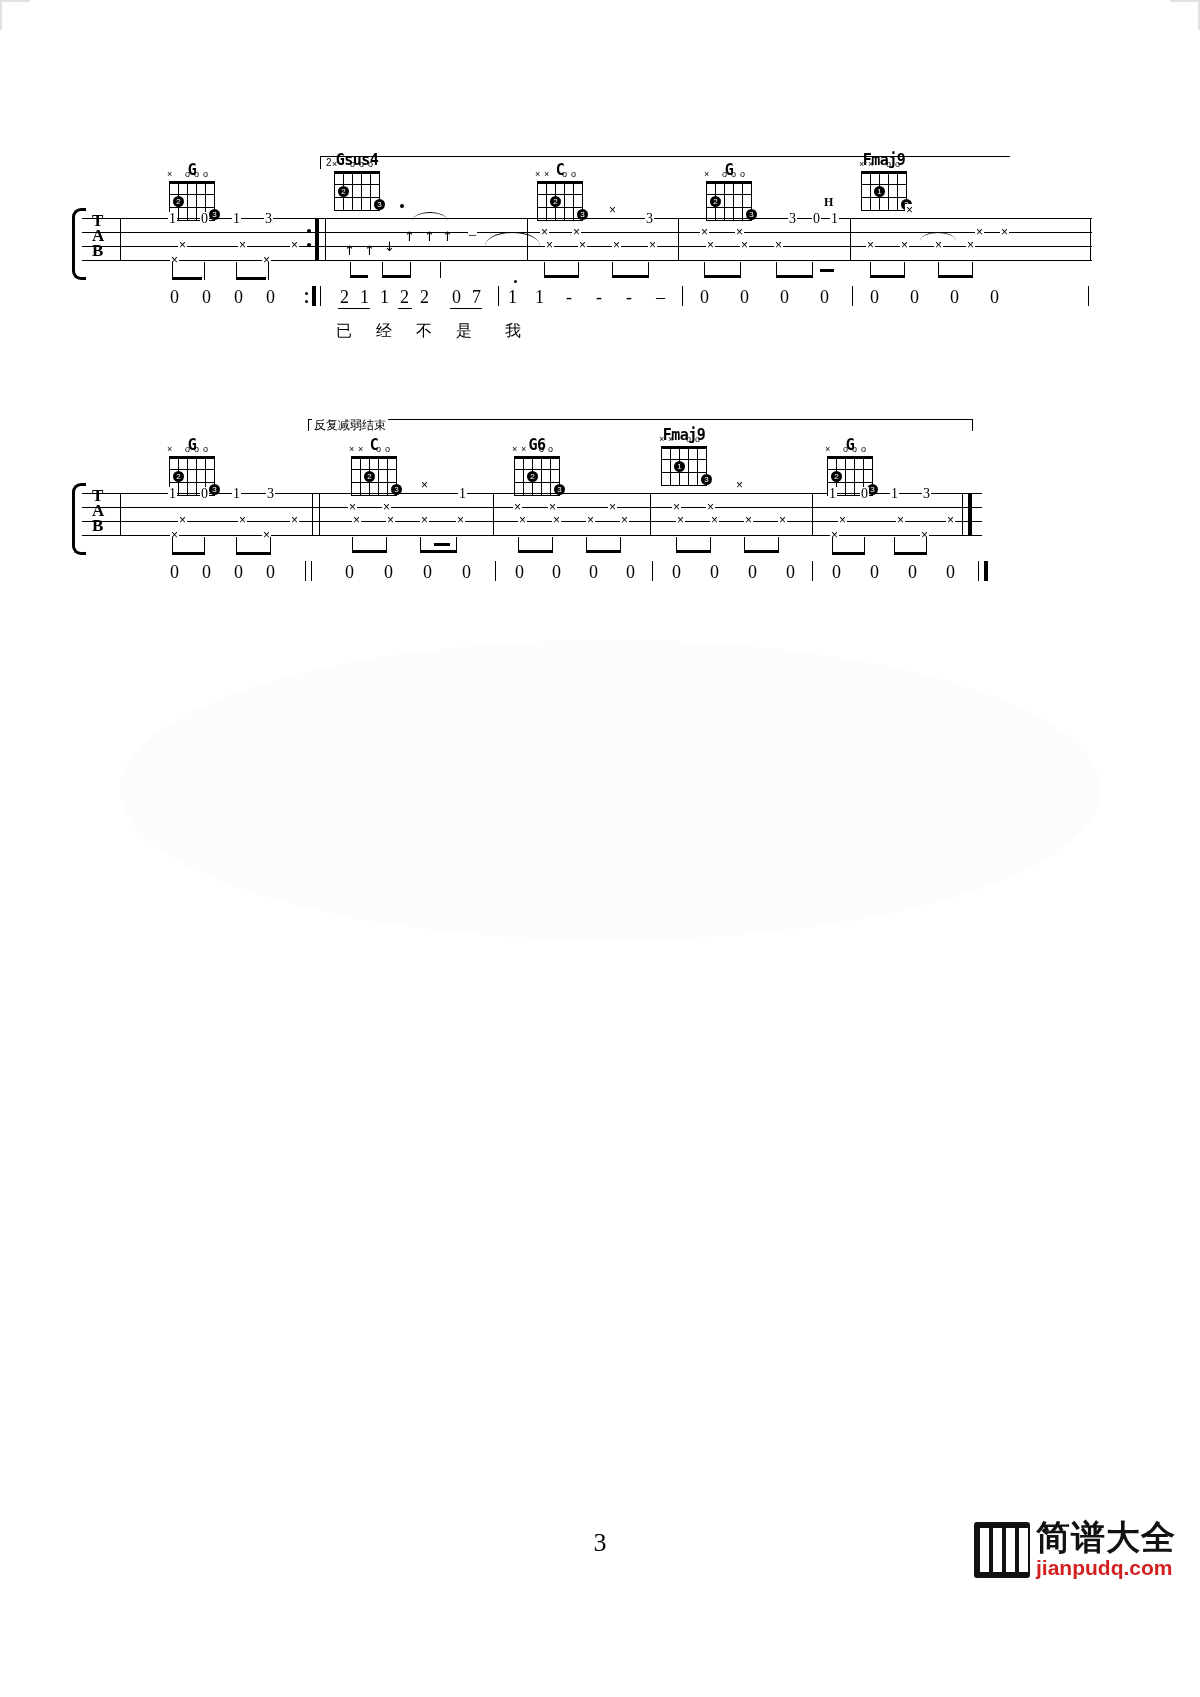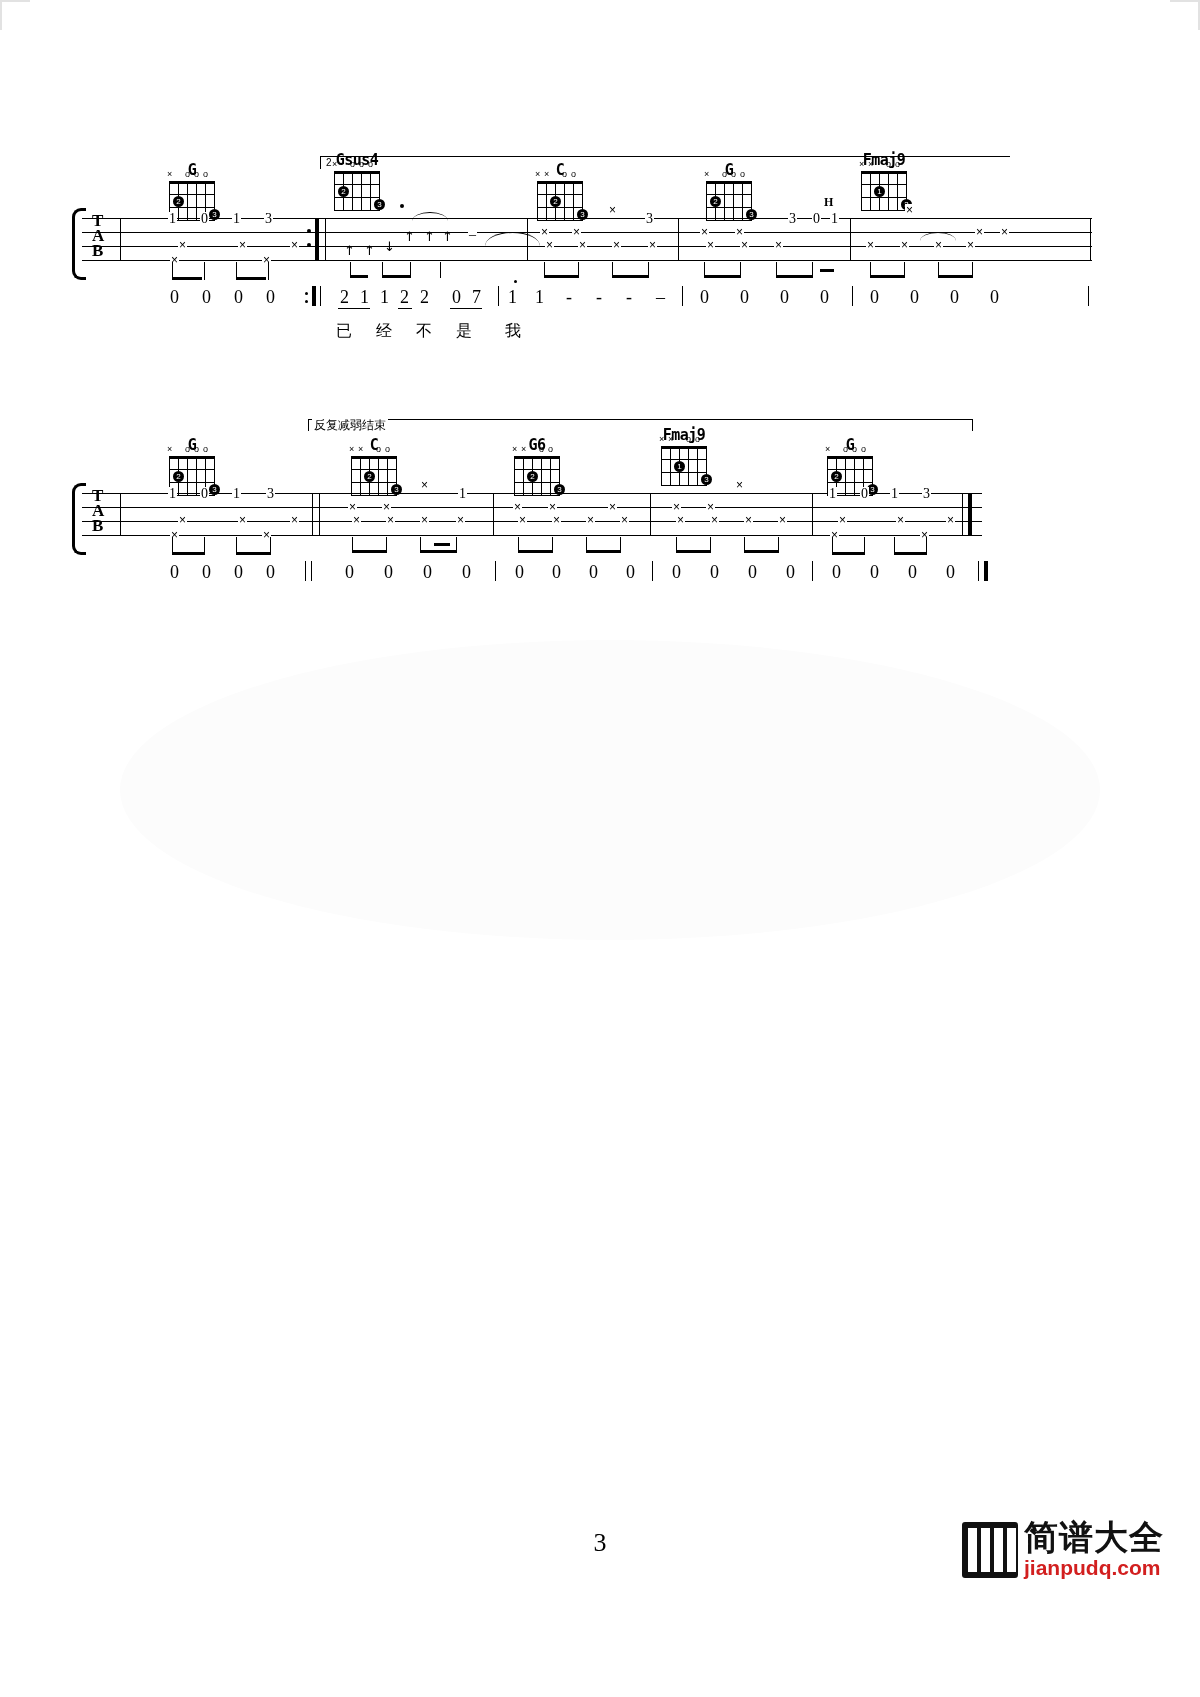--- a/index.html
+++ b/index.html
@@ -265,21 +265,21 @@
     top: 1528px;
     text-align: center;
     font-family: "Liberation Serif", serif;
     font-size: 26px;
     color: #000;
   }
 
   
   .logo {
     position: absolute;
-    right: 36px;
+    right: 24px;
     top: 1520px;
     display: flex;
     align-items: flex-end;
     gap: 6px;
   }
   .logo-keys {
     position: relative;
     width: 56px; height: 56px;
     background: #111;
     border-radius: 3px;

